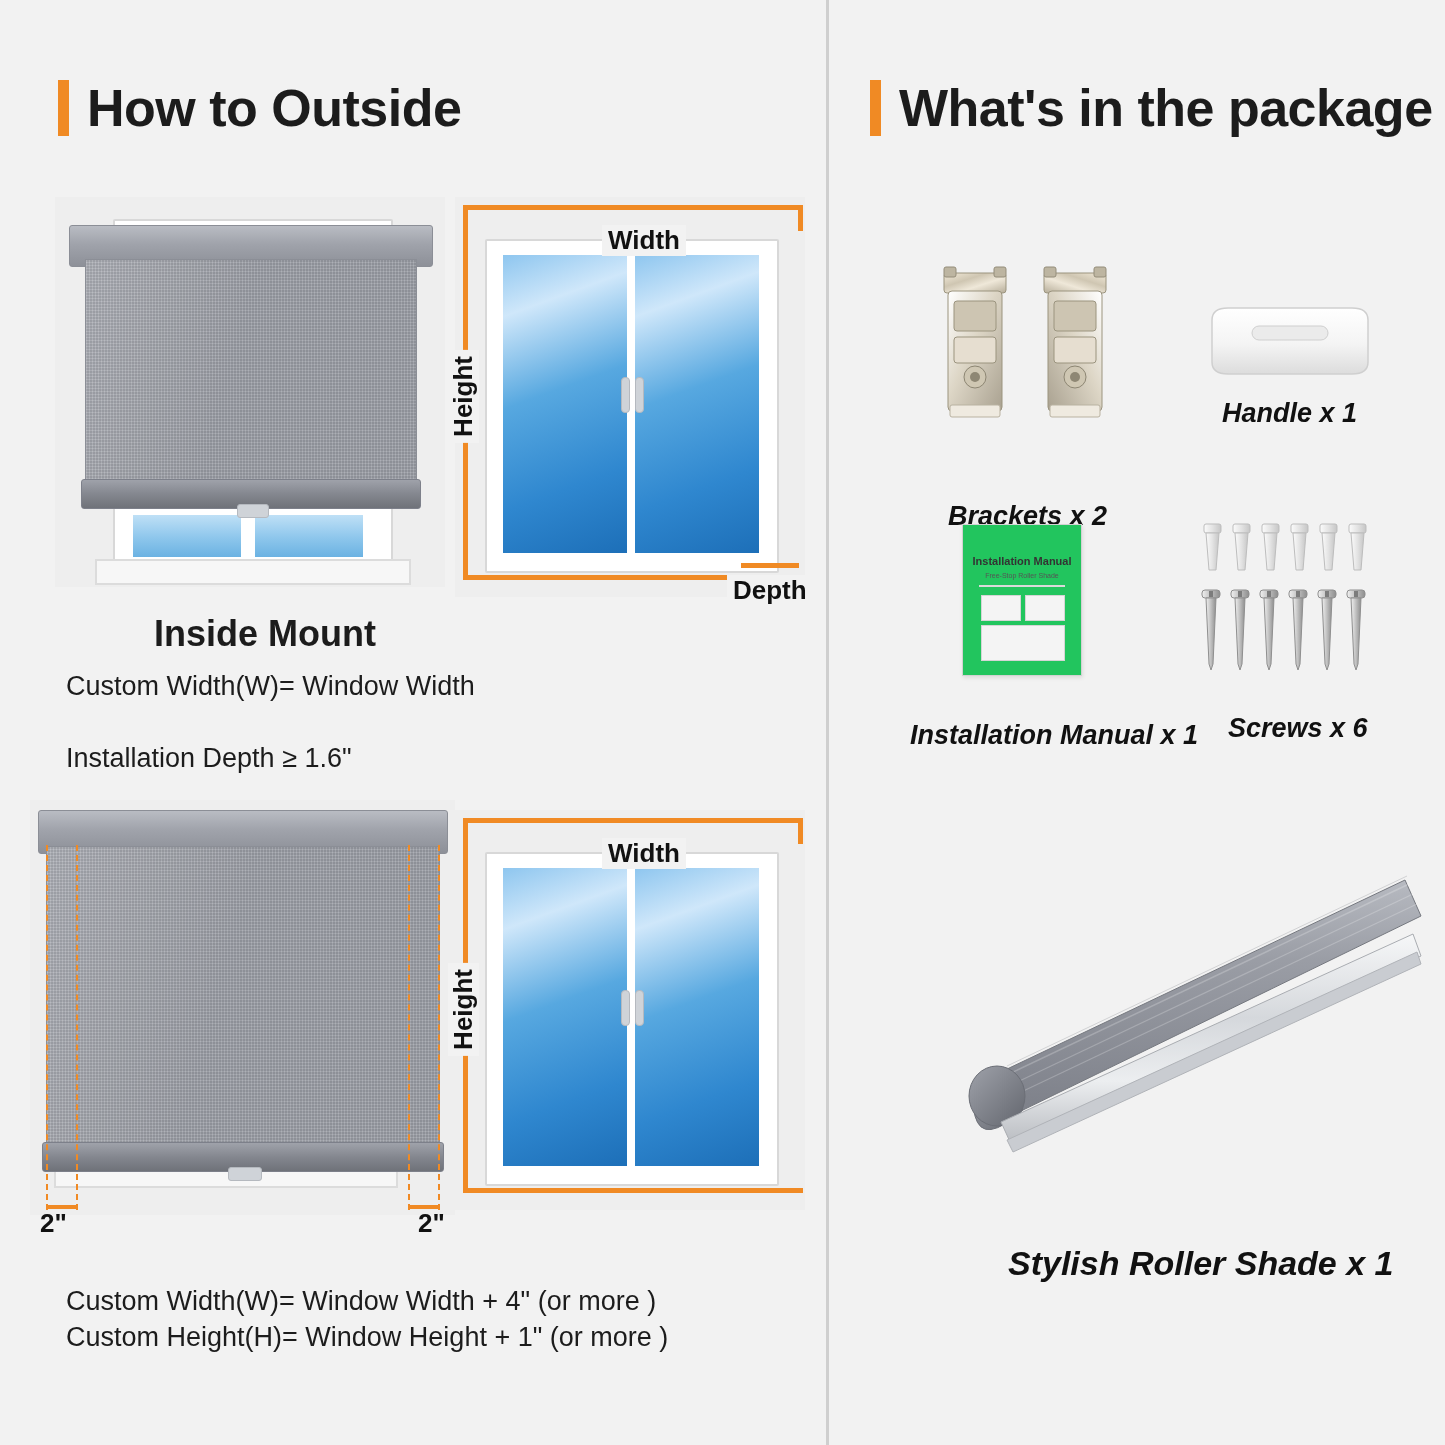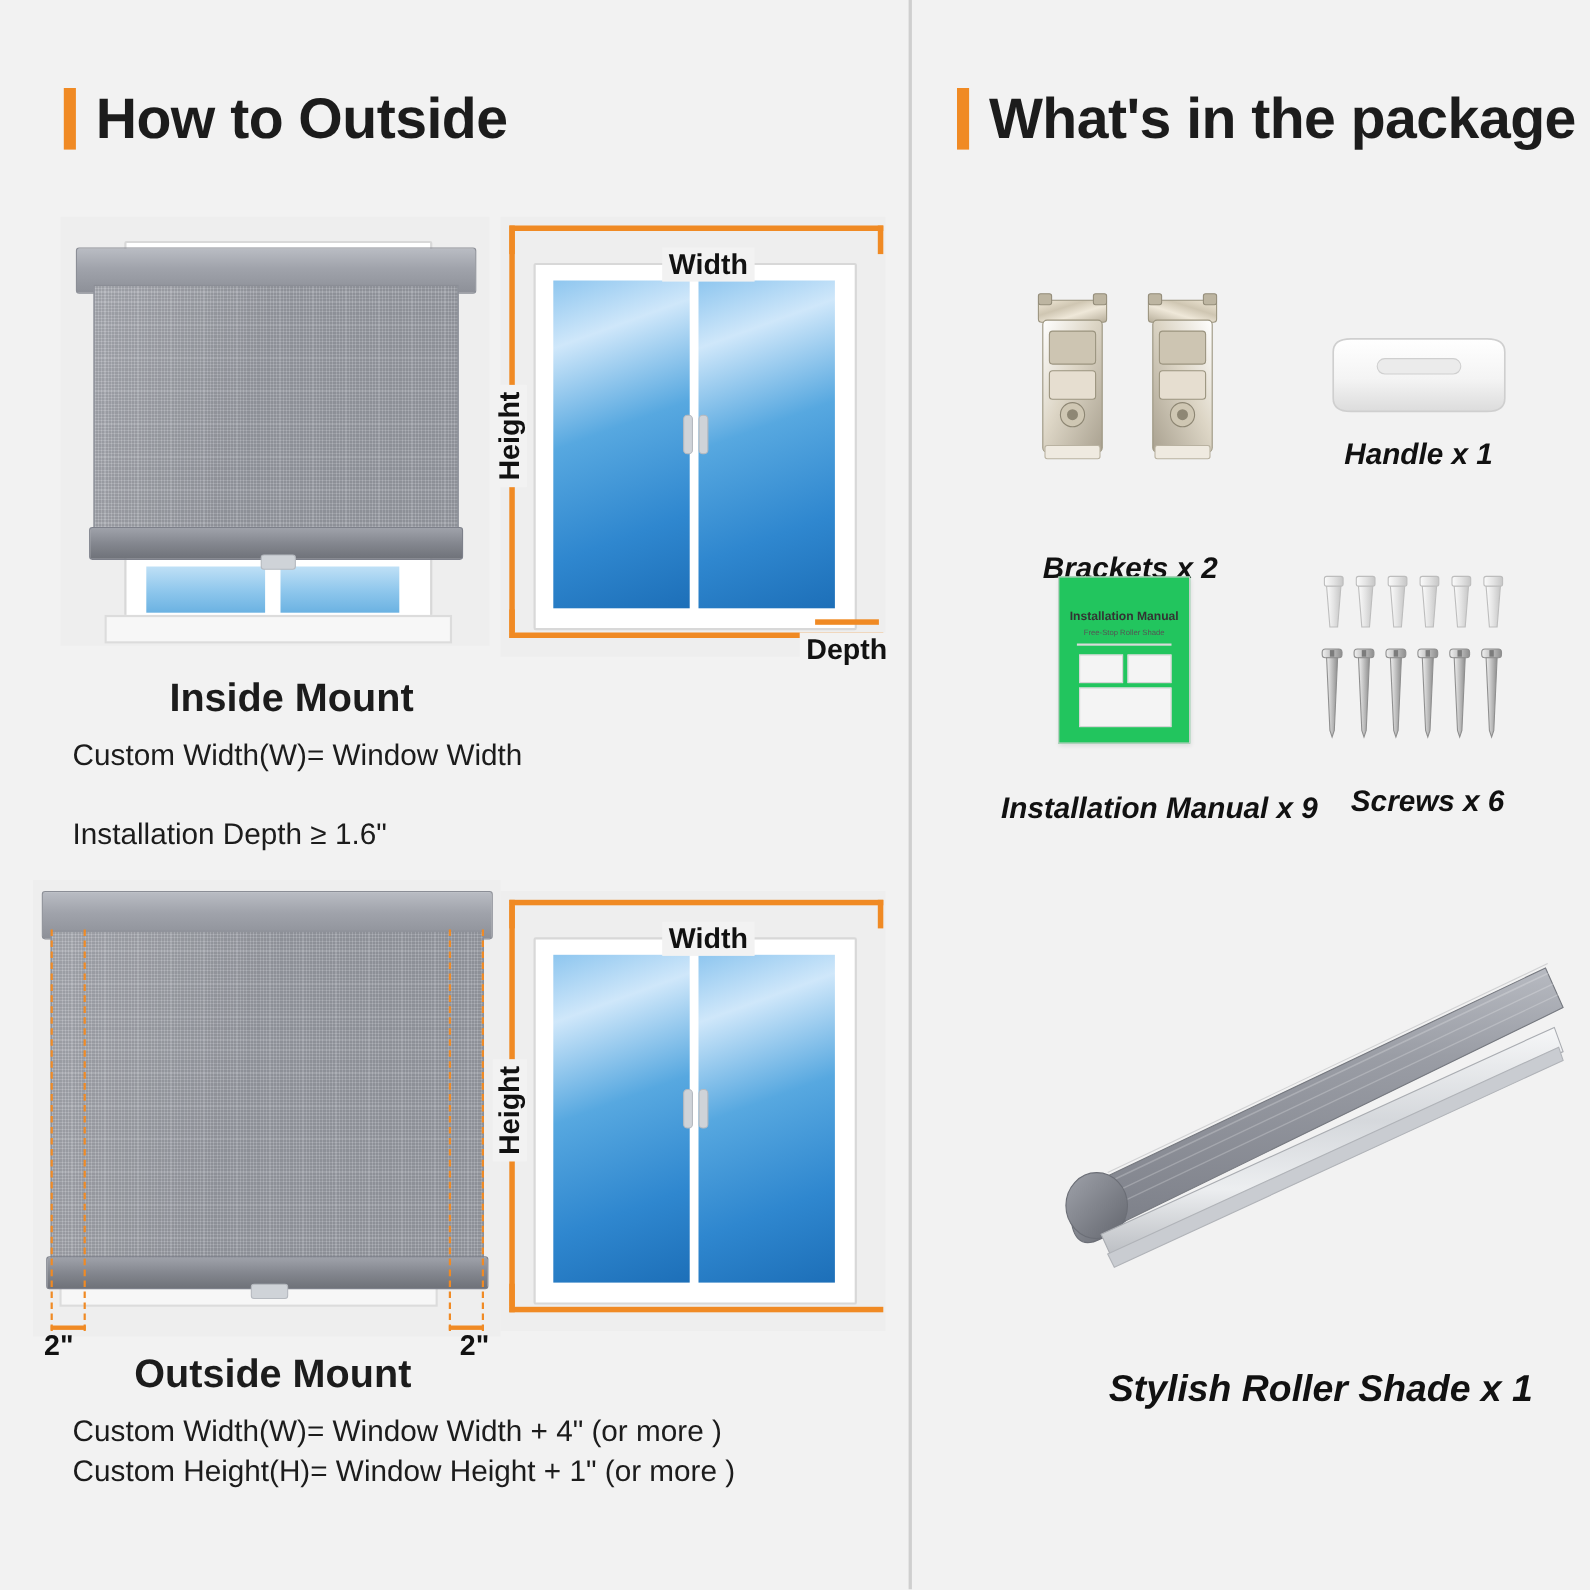--- a/index.html
+++ b/index.html
@@ -165,21 +165,20 @@
     <div class="handlebar" style="left:166px;top:180px;width:7px;height:34px;border-radius:4px;"></div>
     <div class="handlebar" style="left:180px;top:180px;width:7px;height:34px;border-radius:4px;"></div>
 
     <div class="dimline" style="left:8px;top:378px;width:340px;height:5px;"></div>
     <div class="dimline" style="left:8px;top:357px;width:5px;height:26px;"></div>
     <div class="dimline" style="left:8px;top:13px;width:5px;height:365px;"></div>
   </div>
   <div class="dimlabel" style="left:602px;top:838px;background:#f2f2f2;padding:0 6px;">Width</div>
   <div class="dimlabel vert" style="left:448px;top:963px;background:#f2f2f2;padding:6px 0;">Height</div>
 
-  <div class="mount-title" style="left:122px;top:1228px;">Outside Mount</div>
   <div class="spec" style="left:66px;top:1286px;">Custom Width(W)= Window Width + 4" (or more )</div>
   <div class="spec" style="left:66px;top:1322px;">Custom Height(H)= Window Height + 1" (or more )</div>
 
   <div class="heading" style="left:870px;top:78px;">
     <div class="bar"></div>
     <div class="txt">What's in the package</div>
   </div>
 
   <div class="bracket" style="left:930px;top:265px;width:190px;height:185px;">
     <svg width="190" height="185" viewBox="0 0 190 185">
@@ -240,21 +239,21 @@
   <div class="pkg-label" style="left:1222px;top:398px;">Handle x 1</div>
 
   <div class="manual" style="left:962px;top:524px;width:118px;height:150px;">
     <div class="mt" style="top:30px;">Installation Manual</div>
     <div class="ms" style="top:47px;">Free-Stop Roller Shade</div>
     <div class="mline" style="left:16px;top:60px;width:86px;"></div>
     <div class="mbox" style="left:18px;top:70px;width:38px;height:24px;"></div>
     <div class="mbox" style="left:62px;top:70px;width:38px;height:24px;"></div>
     <div class="mbox" style="left:18px;top:100px;width:82px;height:34px;"></div>
   </div>
-  <div class="pkg-label" style="left:910px;top:720px;">Installation Manual x 9</div>
+  <div class="pkg-label" style="left:910px;top:720px;">Installation Manual x 1</div>
 
   <div class="screw" style="left:1198px;top:520px;width:200px;height:160px;">
     <svg width="200" height="160" viewBox="0 0 200 160">
       <defs>
         <linearGradient id="anch" x1="0" y1="0" x2="1" y2="0">
           <stop offset="0%" stop-color="#fbfbfb"></stop>
           <stop offset="50%" stop-color="#e3e3e3"></stop>
           <stop offset="100%" stop-color="#c6c6c6"></stop>
         </linearGradient>
         <linearGradient id="scr" x1="0" y1="0" x2="1" y2="0">

